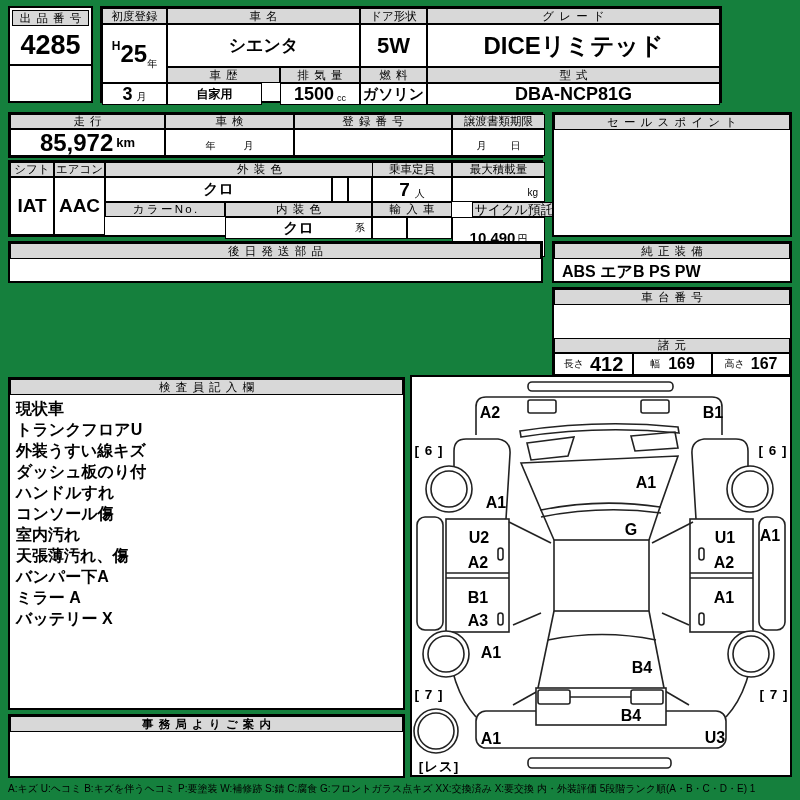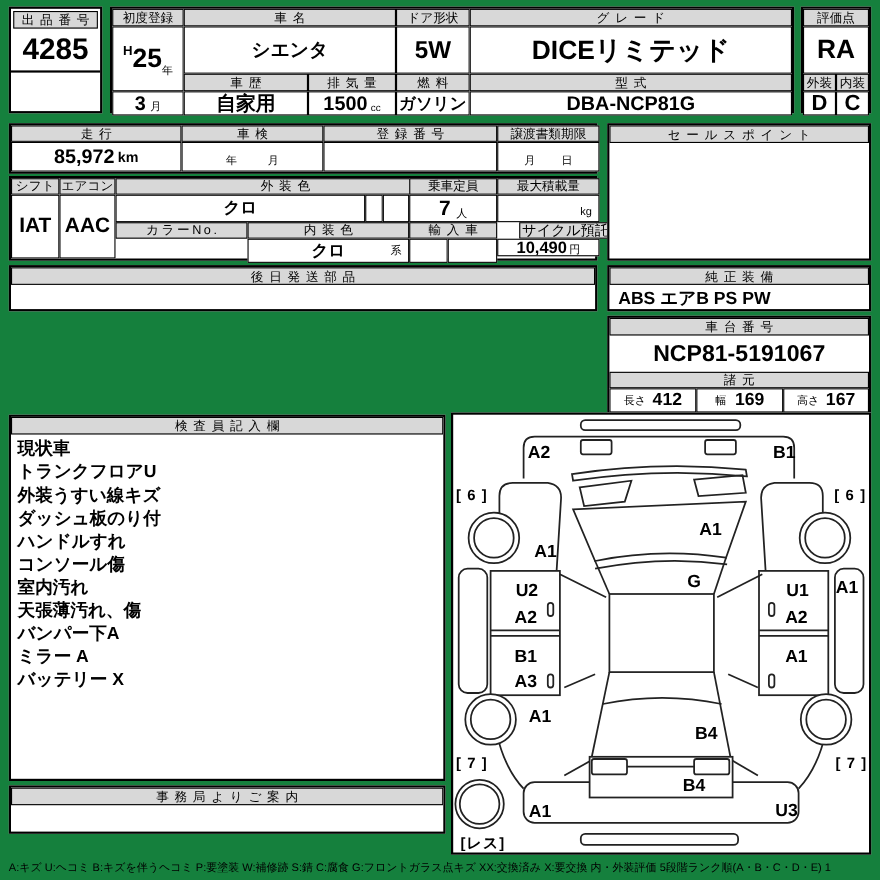--- a/index.html
+++ b/index.html
@@ -49,45 +49,37 @@
 
     <div class="t c bb" style="left:65px;top:16px;width:193px;height:43px;font-size:17px;">シエンタ</div>
     <div class="t c bb" style="left:258px;top:16px;width:67px;height:43px;font-size:22px;">5W</div>
     <div class="t c bb" style="left:325px;top:16px;width:293px;height:43px;font-size:24px;">DICEリミテッド</div>
 
     <div class="t h sp" style="left:65px;top:59px;width:113px;height:16px;">車歴</div>
     <div class="t h sp" style="left:178px;top:59px;width:80px;height:16px;">排気量</div>
     <div class="t h sp" style="left:258px;top:59px;width:67px;height:16px;">燃料</div>
     <div class="t h sp" style="left:325px;top:59px;width:293px;height:16px;">型式</div>
 
-    <div class="t c bb" style="left:65px;top:75px;width:113px;height:22px;font-size:18px;">自家用</div>
+    <div class="t c bb" style="left:65px;top:75px;width:95px;height:22px;font-size:12px;">自家用</div>
     <div class="t c" style="left:178px;top:75px;width:80px;height:22px;">
       <span class="bb" style="font-size:18px;">1500</span>
       <span style="font-size:9px;margin-left:3px;position:relative;top:4px;">cc</span>
     </div>
     <div class="t c bb" style="left:258px;top:75px;width:67px;height:22px;font-size:15px;">ガソリン</div>
     <div class="t c bb" style="left:325px;top:75px;width:293px;height:22px;font-size:18px;">DBA-NCP81G</div>
   </div>
 
-  <div class="t frame" style="left:728px;top:6px;width:64px;height:97px;">
-    <div class="t h" style="left:0;top:0;right:0;height:16px;">評価点</div>
-    <div class="t c bb" style="left:0;top:16px;right:0;height:43px;font-size:24px;">RA</div>
-    <div class="t h" style="left:0;top:59px;width:30px;height:16px;">外装</div>
-    <div class="t h" style="left:30px;top:59px;width:30px;height:16px;">内装</div>
-    <div class="t c bb" style="left:0;top:75px;width:30px;height:22px;font-size:20px;">D</div>
-    <div class="t c bb" style="left:30px;top:75px;width:30px;height:22px;font-size:20px;">C</div>
-  </div>
 
   <div class="t frame" style="left:8px;top:112px;width:535px;height:46px;">
     <div class="t h sp" style="left:0;top:0;width:155px;height:15px;">走行</div>
     <div class="t h sp" style="left:155px;top:0;width:129px;height:15px;">車検</div>
     <div class="t h sp" style="left:284px;top:0;width:158px;height:15px;">登録番号</div>
     <div class="t h" style="left:442px;top:0;width:93px;height:15px;">譲渡書類期限</div>
     <div class="t c" style="left:0;top:15px;width:155px;height:27px;">
-      <span class="bb" style="font-size:18px;">85,972</span>
+      <span class="bb" style="font-size:24px;">85,972</span>
       <span class="bb" style="font-size:13px;margin-left:3px;">km</span>
     </div>
     <div class="t c sm" style="left:155px;top:15px;width:129px;height:27px;align-items:flex-end;padding-bottom:2px;">
       <span>年</span>
       <span style="width:28px;"></span>
       <span>月</span>
     </div>
     <div class="t c" style="left:284px;top:15px;width:158px;height:27px;"></div>
     <div class="t c sm" style="left:442px;top:15px;width:93px;height:27px;align-items:flex-end;padding-bottom:2px;">
       <span>月</span>
@@ -120,21 +112,21 @@
     </div>
     <div class="t h sp" style="left:362px;top:40px;width:80px;height:15px;">輸入車</div>
     <div class="t c" style="left:362px;top:55px;width:35px;height:22px;"></div>
     <div class="t c" style="left:397px;top:55px;width:45px;height:22px;"></div>
 
     <div class="t h" style="left:442px;top:0;width:93px;height:15px;">最大積載量</div>
     <div class="t c sm" style="left:442px;top:15px;width:93px;height:25px;justify-content:flex-end;padding-right:6px;align-items:flex-end;padding-bottom:3px;">
       <span>kg</span>
     </div>
     <div class="t h" style="left:462px;top:40px;width:84px;height:15px;font-size:13px;">リサイクル預託金</div>
-    <div class="t c" style="left:442px;top:55px;width:93px;height:16px;">
+    <div class="t c" style="left:442px;top:55px;width:93px;height:40px;">
       <span class="bb" style="font-size:15px;">10,490</span>
       <span class="sm" style="margin-left:2px;position:relative;top:2px;">円</span>
     </div>
   </div>
 
   <div class="t frame" style="left:552px;top:112px;width:240px;height:125px;">
     <div class="t h sp" style="left:0;top:0;right:0;height:16px;">セールスポイント</div>
   </div>
 
   <div class="t frame" style="left:8px;top:241px;width:535px;height:42px;">
@@ -142,25 +134,24 @@
   </div>
 
   <div class="t frame" style="left:552px;top:241px;width:240px;height:42px;">
     <div class="t h sp" style="left:0;top:0;right:0;height:16px;">純正装備</div>
     <div class="t bb" style="left:8px;top:17px;right:0;height:23px;font-size:16px;line-height:23px;">ABS エアB PS PW</div>
   </div>
 
 
   <div class="t frame" style="left:552px;top:287px;width:240px;height:88px;">
     <div class="t h sp" style="left:0;top:0;right:0;height:16px;">車台番号</div>
-    <div class="t flex bb" style="left:0;top:16px;right:0;height:33px;font-size:21px;">NCP81-5191067</div>
     <div class="t h sp" style="left:0;top:49px;right:0;height:15px;">諸元</div>
     <div class="t c" style="left:0;top:64px;width:79px;height:22px;">
       <span class="sm">長さ</span>
-      <span class="bb" style="font-size:16px;margin-left:6px;">412</span>
+      <span class="bb" style="font-size:20px;margin-left:6px;">412</span>
     </div>
     <div class="t c" style="left:79px;top:64px;width:79px;height:22px;">
       <span class="sm">幅</span>
       <span class="bb" style="font-size:16px;margin-left:8px;">169</span>
     </div>
     <div class="t c" style="left:158px;top:64px;width:78px;height:22px;">
       <span class="sm">高さ</span>
       <span class="bb" style="font-size:16px;margin-left:6px;">167</span>
     </div>
   </div>
@@ -175,21 +166,21 @@
         <div>ハンドルすれ</div>
         <div>コンソール傷</div>
         <div>室内汚れ</div>
         <div>天張薄汚れ、傷</div>
         <div>バンパー下A</div>
         <div>ミラー A</div>
         <div>バッテリー X</div>
       </div>
   </div>
 
-  <div class="t frame" style="left:8px;top:714px;width:397px;height:44px;">
+  <div class="t frame" style="left:8px;top:714px;width:397px;height:64px;font-weight:bold;">
     <div class="t h sp" style="left:0;top:0;right:0;height:16px;">事務局よりご案内</div>
   </div>
 
   <div class="t frame" style="left:410px;top:375px;width:382px;height:402px;">
     <svg width="378" height="398" viewBox="0 0 378 398">
       <g class="shape">
 
         <rect x="116" y="5" width="145" height="9" rx="4"></rect>
 
         <path d="M64,58 V30 Q64,20 74,20 H300 Q310,20 310,30 V58"></path>

